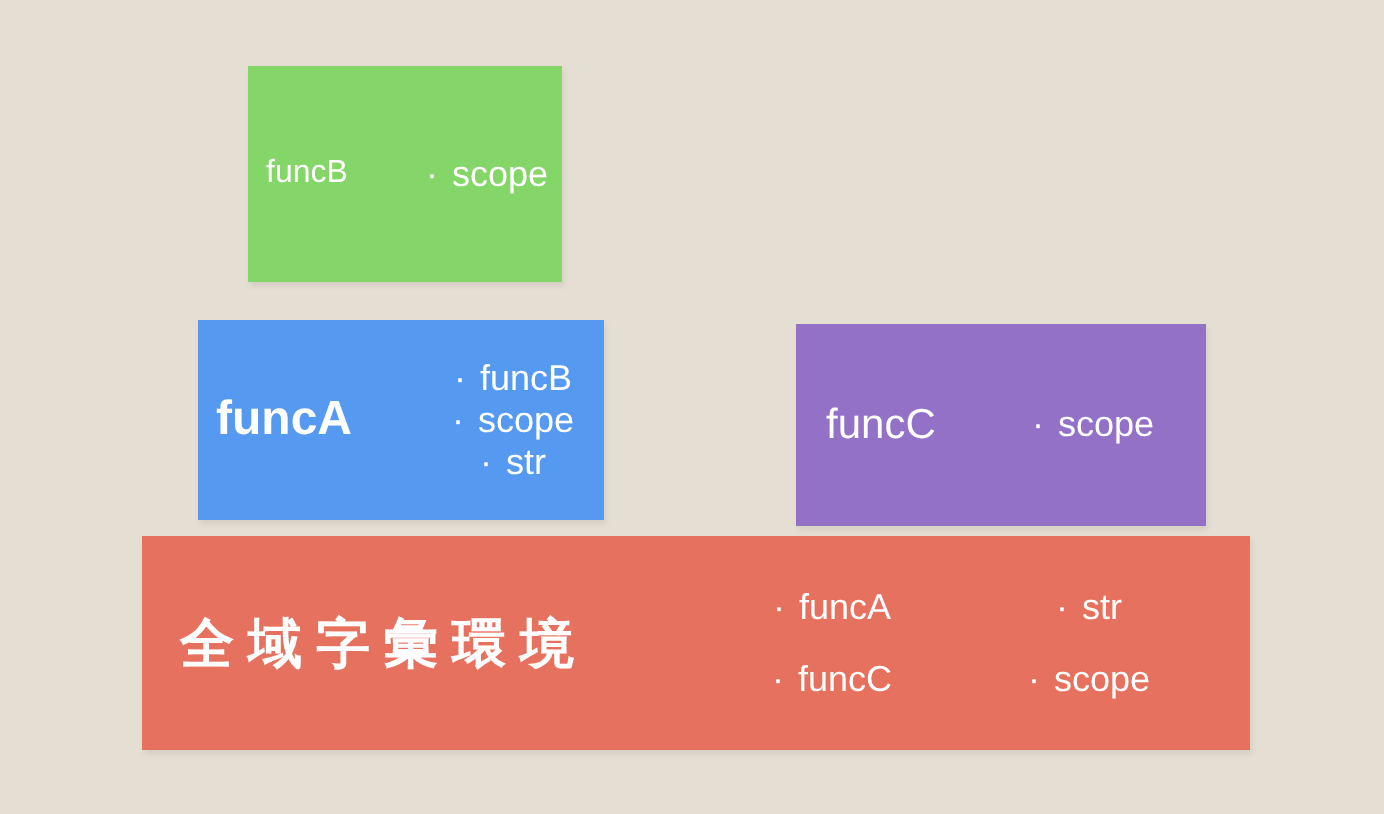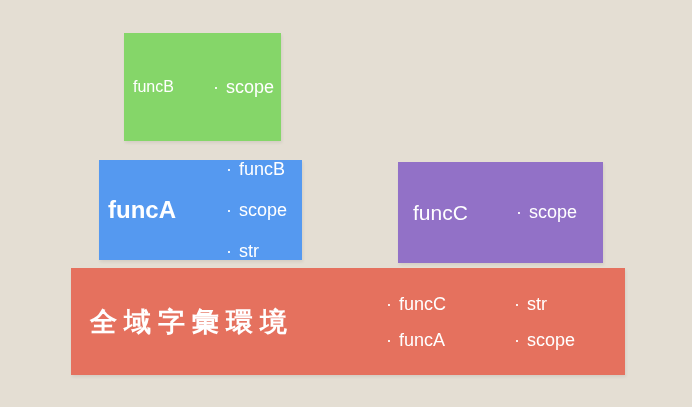--- a/index.html
+++ b/index.html
@@ -43,24 +43,24 @@
   }
   .label-sm { font-size: 16px; white-space: nowrap; }
   .label-lg { font-size: 24px; font-weight: bold; white-space: nowrap; }
   .label-md { font-size: 21px; white-space: nowrap; }
   .label-title {
     position: absolute; left: 19px; top: 50%;
     transform: translateY(-50%);
     font-size: 27px; font-weight: bold; letter-spacing: 7px;
     white-space: nowrap;
   }
-  .item { font-size: 18px; white-space: nowrap; line-height: 21px; }
+  .item { font-size: 18px; white-space: nowrap; line-height: 21px; text-align: center; }
   .bullet { margin-right: 7px; }
   .item-list {
-    display: flex; flex-direction: column; gap: 20px;
+    display: flex; flex-direction: column; gap: 0;
   }
   .item-col {
     position: absolute; top: 50%; transform: translateY(-50%);
     display: flex; flex-direction: column; gap: 15px;
   }
   #global-col1 { left: 315px; }
   #global-col2 { left: 443px; }
 </style>
 </head>
 <body>
@@ -82,22 +82,22 @@
   </div>
 
   <div class="box" id="box-funcC" style="background-color: rgb(146, 113, 199);">
     <span class="label-md">funcC</span>
     <span class="item"><span class="bullet">·</span><span>scope</span></span>
   </div>
 
   <div class="box" id="box-global" style="background-color: rgb(229, 113, 94);">
     <span class="label-title">全域字彙環境</span>
     <div class="item-col" id="global-col1">
+      <span class="item"><span class="bullet">·</span><span>funcA</span></span>
       <span class="item"><span class="bullet">·</span><span>funcC</span></span>
-      <span class="item"><span class="bullet">·</span><span>funcA</span></span>
     </div>
     <div class="item-col" id="global-col2">
       <span class="item"><span class="bullet">·</span><span>str</span></span>
       <span class="item"><span class="bullet">·</span><span>scope</span></span>
     </div>
   </div>
 
 </div>
 
 </body></html>

